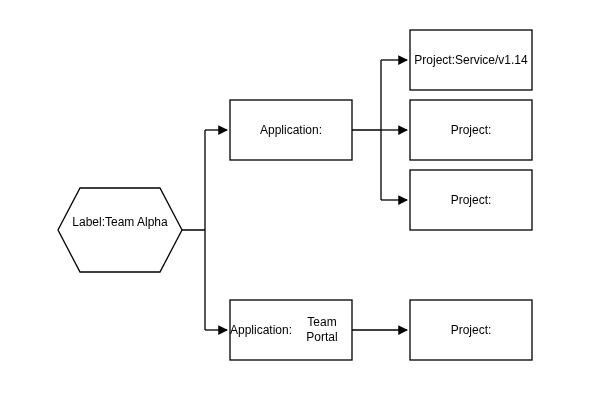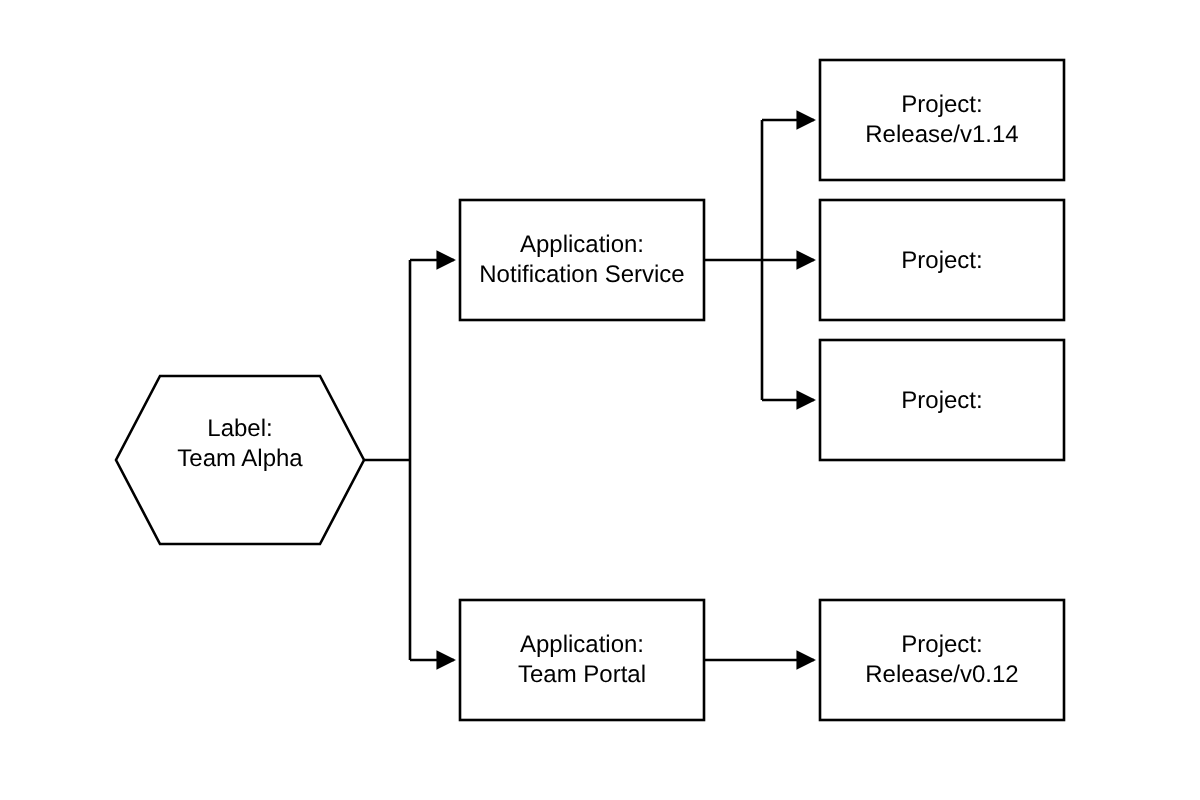--- a/index.html
+++ b/index.html
@@ -8,21 +8,21 @@
     width: 600px;
     height: 400px;
     background: #ffffff;
     font-family: "Liberation Sans", sans-serif;
     overflow: hidden;
   }
   .diagram-svg { position: absolute; left: 0; top: 0; width: 600px; height: 400px; }
   .node-label {
     position: absolute;
     display: flex;
-    flex-direction: column;
+    flex-direction: row;
     align-items: center;
     justify-content: center;
     text-align: center;
     font-size: 12px;
     line-height: 15px;
     color: #000000;
     pointer-events: none;
   }
   .lbl-team  { left: 58px;  top: 188px; width: 124px; height: 68px; }
   .lbl-app1  { left: 230px; top: 100px; width: 122px; height: 60px; }
@@ -66,39 +66,37 @@
     <path d="M352 330 H407" fill="none" stroke="#000000" stroke-width="1.3" marker-end="url(#arrow)"></path>
   </svg>
 
   <div class="node-label lbl-team">
     <span>Label:</span>
     <span>Team Alpha</span>
   </div>
 
   <div class="node-label lbl-app1">
     <span>Application:</span>
-    <span>Notification Service</span>
   </div>
 
   <div class="node-label lbl-app2">
     <span>Application:</span>
     <span>Team Portal</span>
   </div>
 
   <div class="node-label lbl-p1">
     <span>Project:</span>
-    <span>Release/v1.14</span>
+    <span>Service/v1.14</span>
   </div>
 
   <div class="node-label lbl-p2">
     <span>Project:</span>
   </div>
 
   <div class="node-label lbl-p3">
     <span>Project:</span>
   </div>
 
   <div class="node-label lbl-p4">
     <span>Project:</span>
-    <span>Release/v0.12</span>
   </div>
 
 </div>
 
 </body></html>

